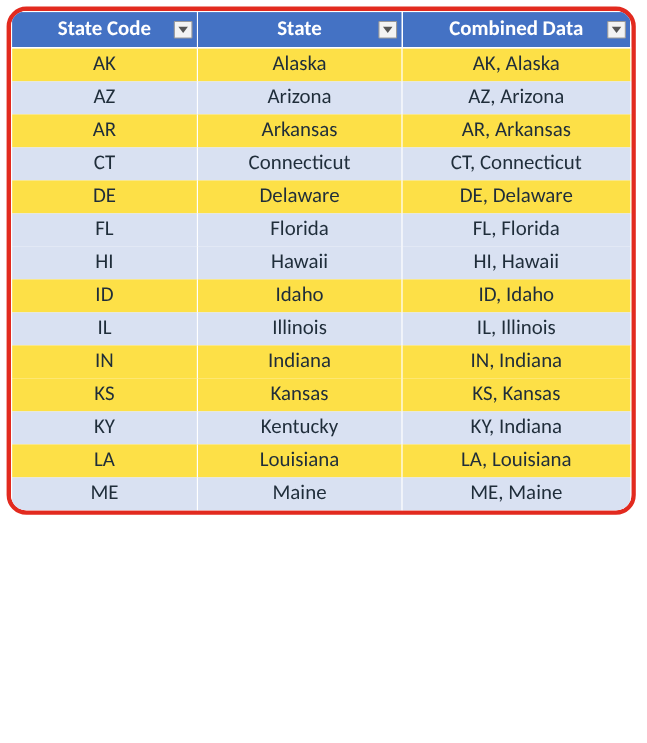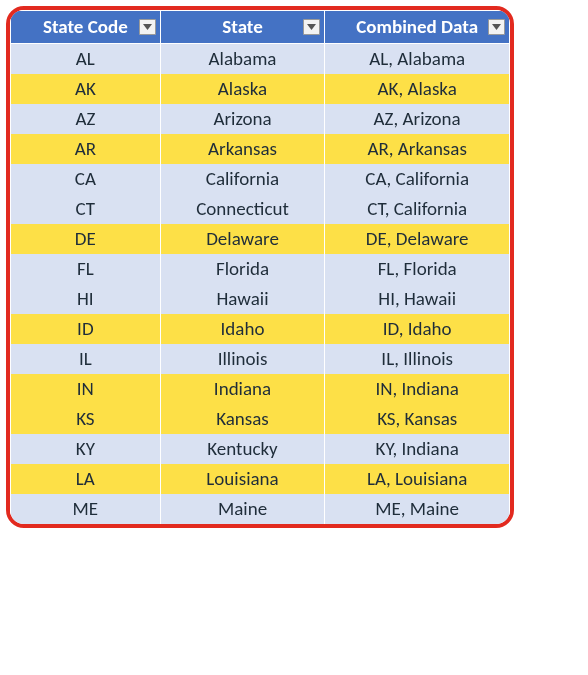--- a/index.html
+++ b/index.html
@@ -6,21 +6,21 @@
     margin: 0;
     padding: 6px;
     font-family: Calibri, "Segoe UI", Arial, sans-serif;
     background: #fff;
   }
   .frame {
     border: 4px solid #e22a1f;
     border-radius: 18px;
     padding: 0;
     overflow: hidden;
-    width: 508px;
+    width: 572px;
     box-sizing: border-box;
   }
   table {
     border-collapse: collapse;
     width: 100%;
     table-layout: fixed;
   }
   th {
     background: #4472c4;
     color: #fff;
@@ -105,49 +105,39 @@
           <span class="label">Combined Data</span>
           <span class="filter-btn">
             <svg width="9" height="6" viewBox="0 0 9 6">
                 <polygon points="0,0 9,0 4.5,6" fill="#555"></polygon>
               </svg>
           </span>
         </th>
       </tr>
     </thead>
     <tbody id="tbody">
-    <tr class="band">
-          <td>AL</td>
-          <td>Alabama</td>
-          <td>AL, Alabama</td>
-        </tr>
         <tr class="plain">
           <td>AK</td>
           <td>Alaska</td>
           <td>AK, Alaska</td>
         </tr>
         <tr class="band">
           <td>AZ</td>
           <td>Arizona</td>
           <td>AZ, Arizona</td>
         </tr>
         <tr class="plain">
           <td>AR</td>
           <td>Arkansas</td>
           <td>AR, Arkansas</td>
         </tr>
         <tr class="band">
-          <td>CA</td>
-          <td>California</td>
-          <td>CA, California</td>
-        </tr>
-        <tr class="band">
           <td>CT</td>
           <td>Connecticut</td>
-          <td>CT, California</td>
+          <td>CT, Connecticut</td>
         </tr>
         <tr class="plain">
           <td>DE</td>
           <td>Delaware</td>
           <td>DE, Delaware</td>
         </tr>
         <tr class="band">
           <td>FL</td>
           <td>Florida</td>
           <td>FL, Florida</td>

